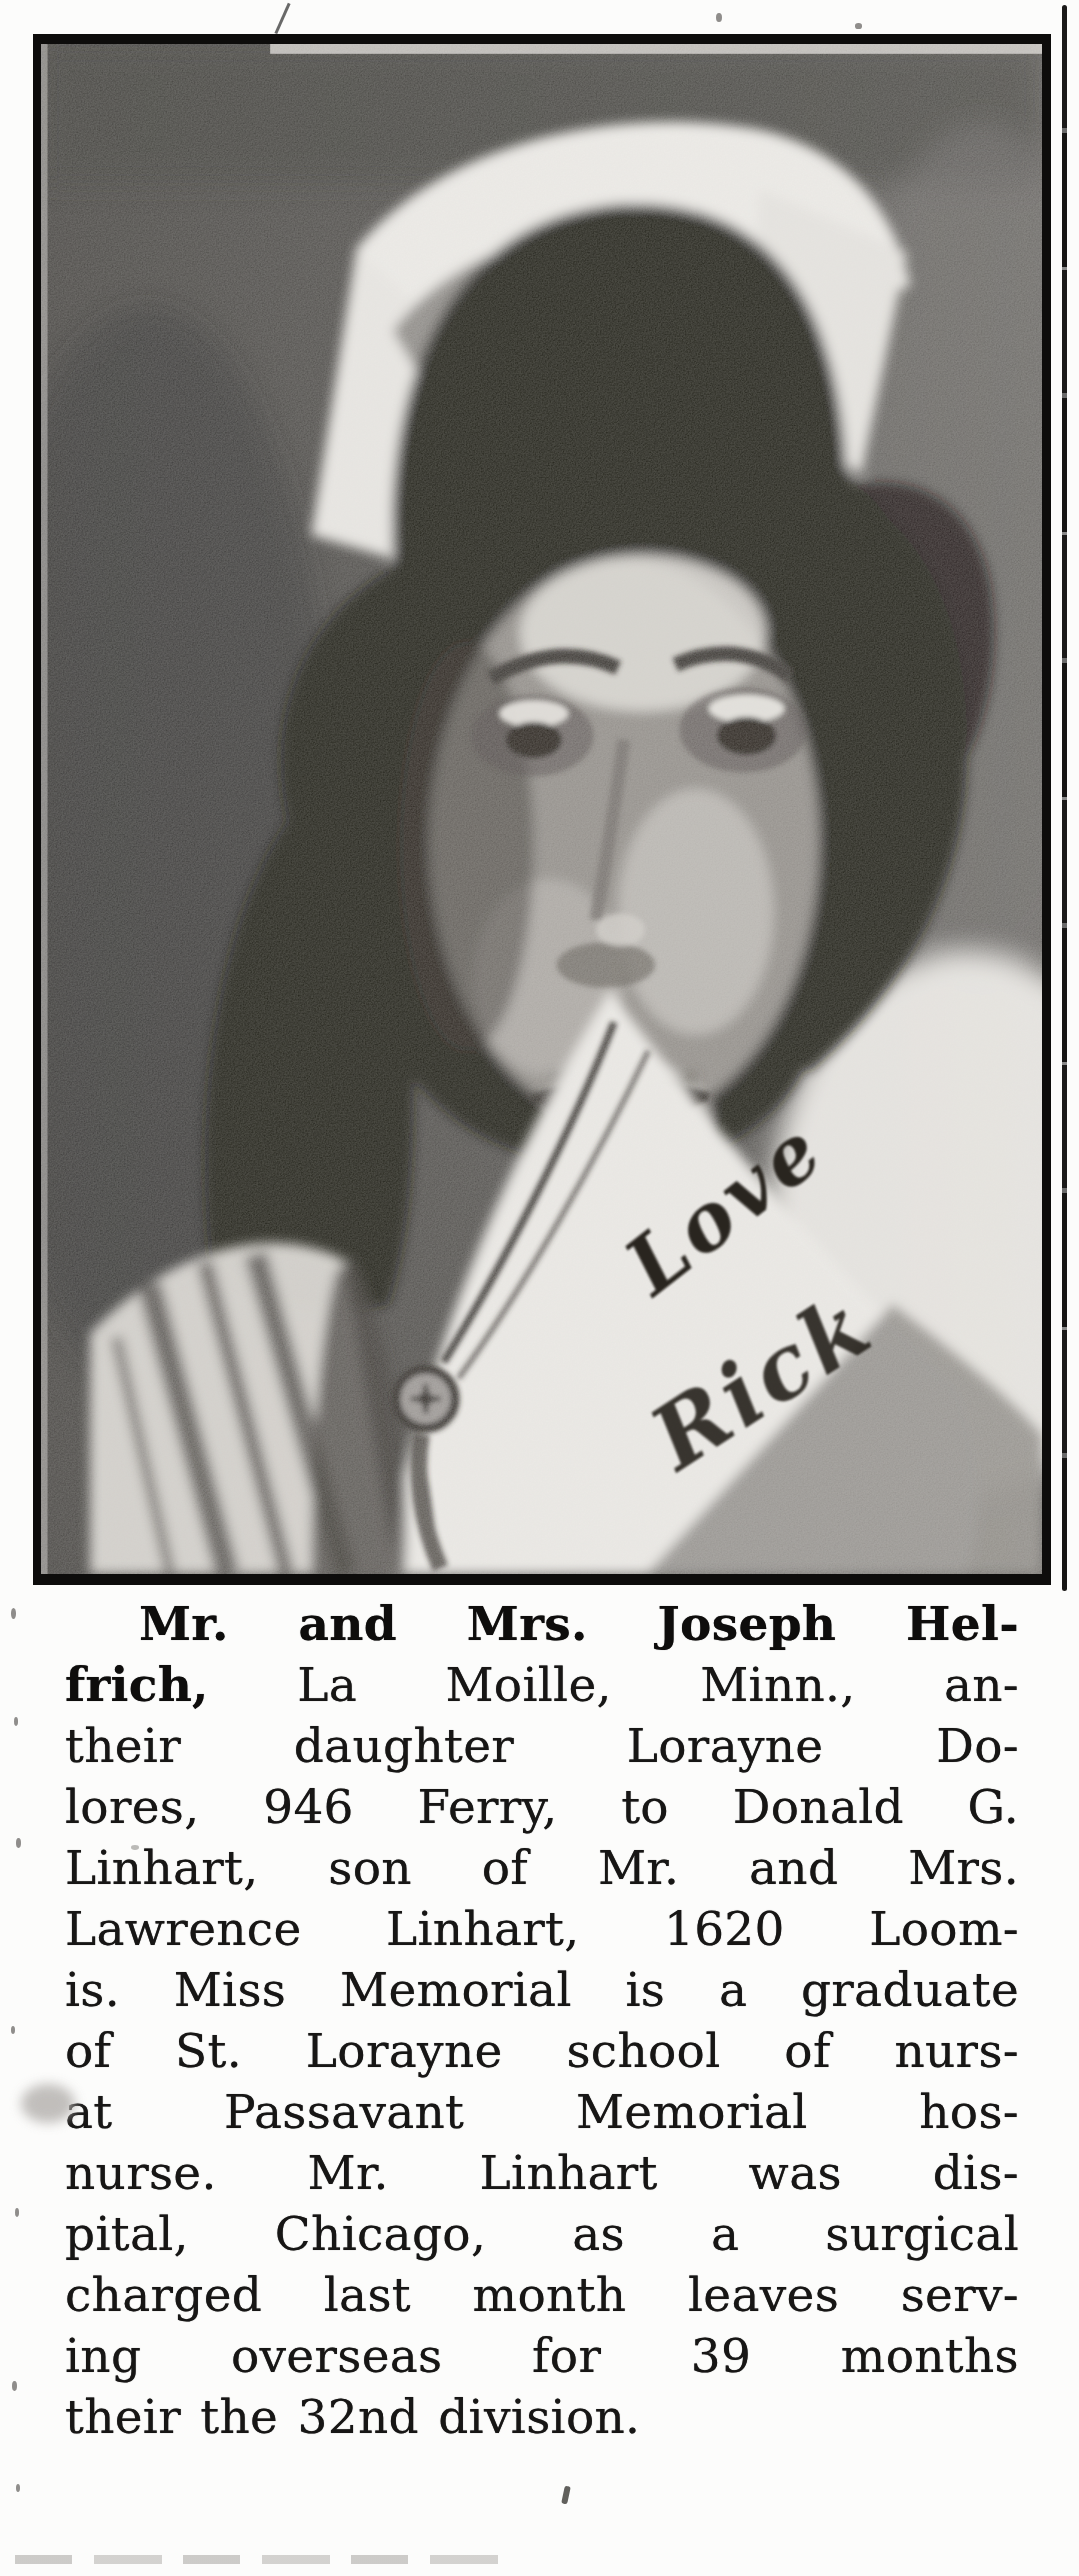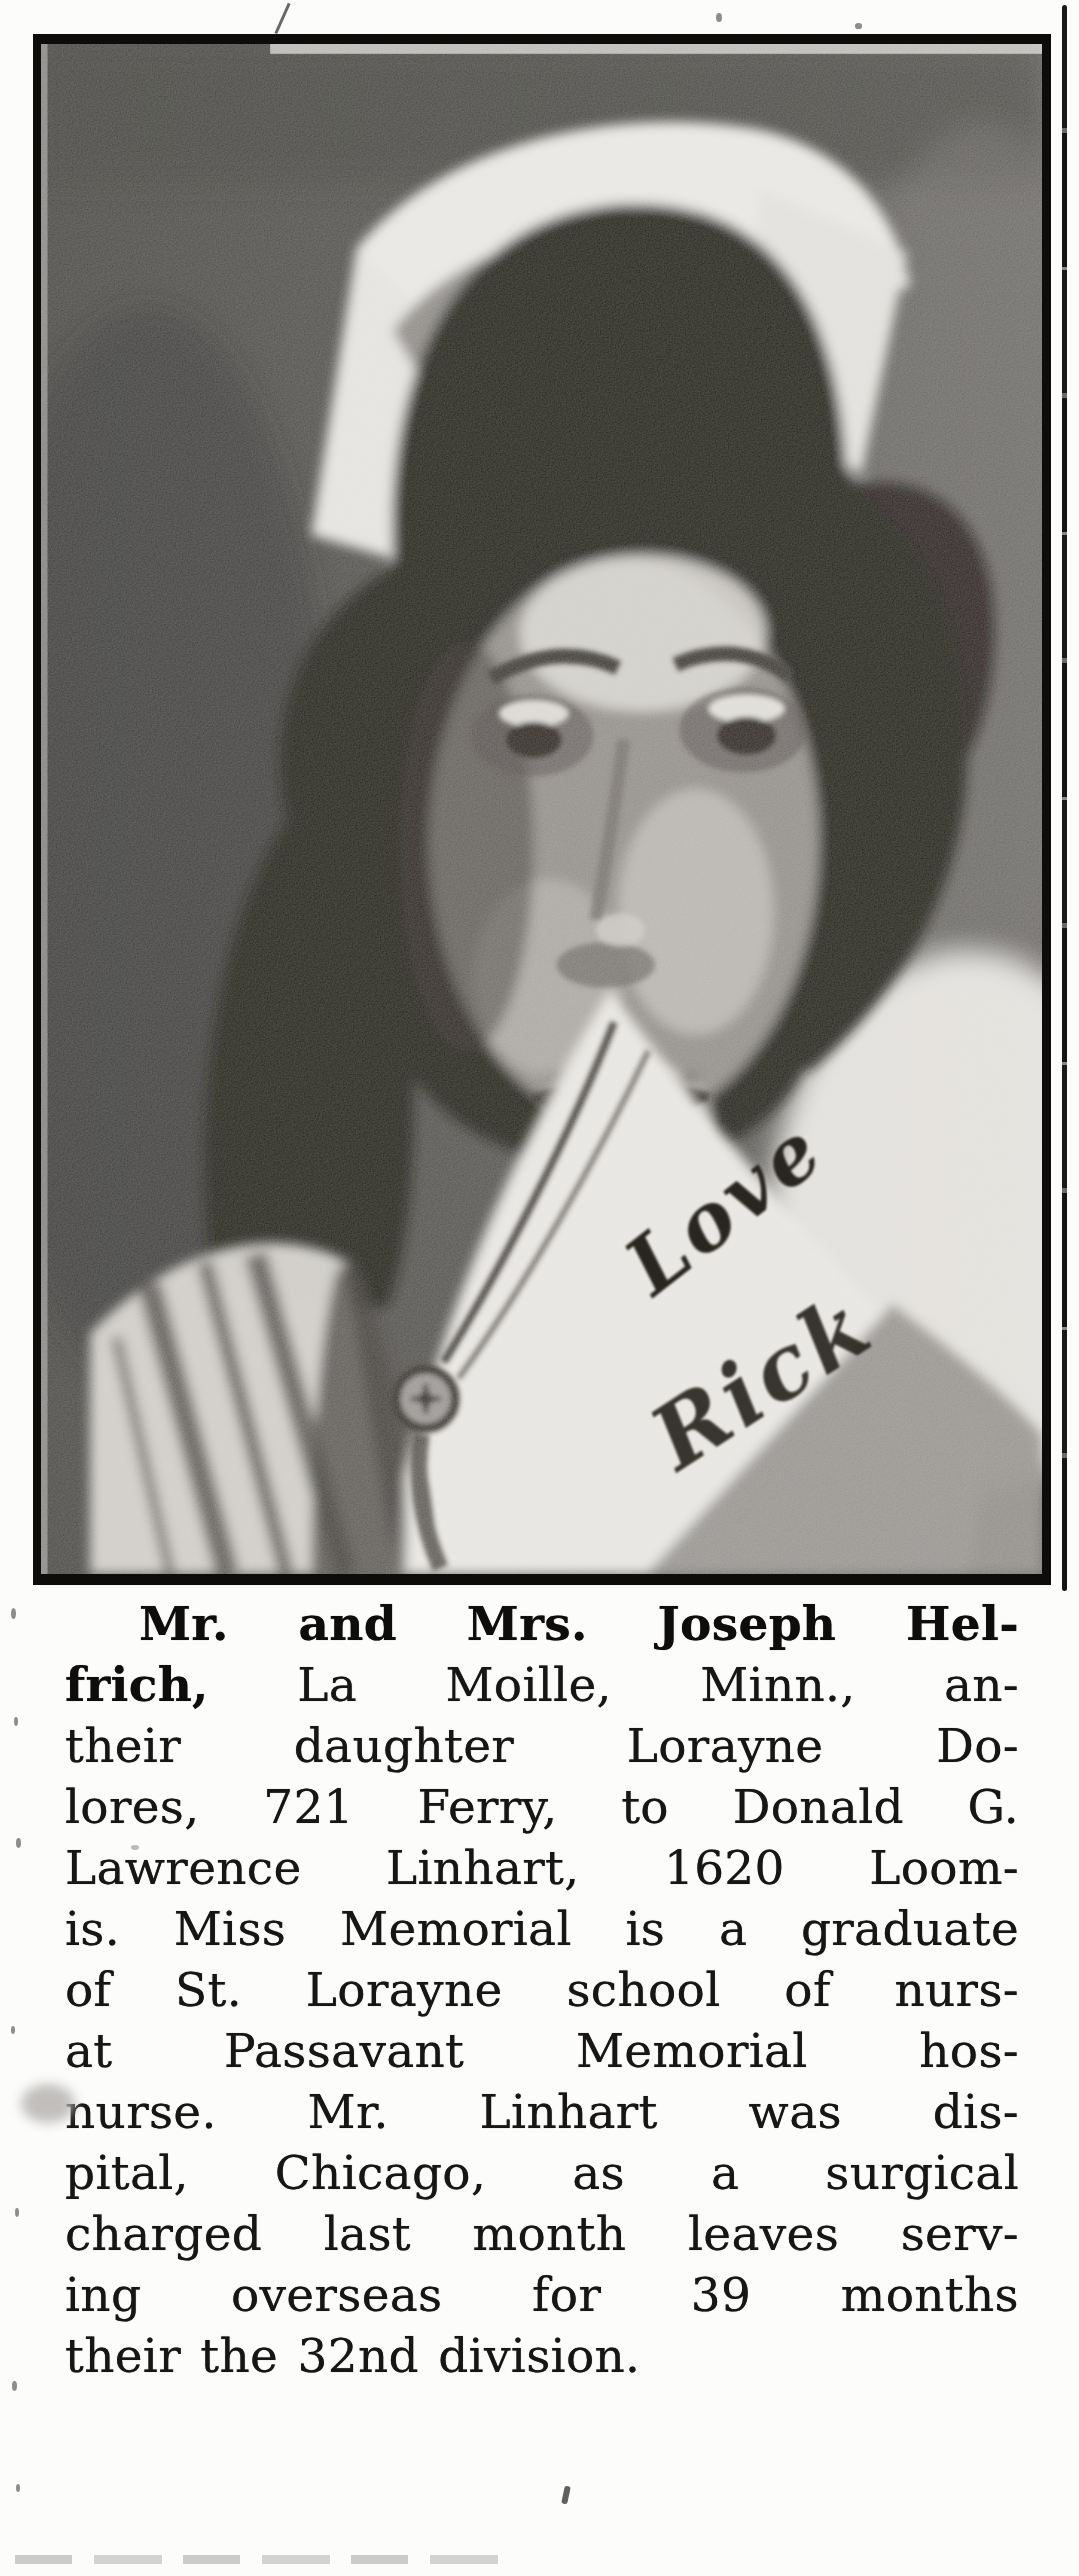--- a/index.html
+++ b/index.html
@@ -189,21 +189,22 @@
     <div class="sig sig1">Love</div>
     <div class="sig sig2">Rick</div>
   </div>
 
   <div class="right-rule"></div>
 
   <div class="caption">
     <div class="ln jl indent"><span class="b">Mr. and Mrs. Joseph Hel-</span><span></span></div>
     <div class="ln jl"><span class="b">frich,</span><span> La Moille, Minn., an-</span></div>
     <div class="ln jl"><span class="b"></span><span>their daughter Lorayne Do-</span></div>
-    <div class="ln jl"><span class="b"></span><span>lores, 721 Ferry, to Donald G.</span></div>
+    <div class="ln jl"><span class="b"></span><span>lores, 946 Ferry, to Donald G.</span></div>
+    <div class="ln jl"><span class="b"></span><span>Linhart, son of Mr. and Mrs.</span></div>
     <div class="ln jl"><span class="b"></span><span>Lawrence Linhart, 1620 Loom-</span></div>
     <div class="ln jl"><span class="b"></span><span>is. Miss Memorial is a graduate</span></div>
     <div class="ln jl"><span class="b"></span><span>of St. Lorayne school of nurs-</span></div>
     <div class="ln jl"><span class="b"></span><span>at Passavant Memorial hos-</span></div>
     <div class="ln jl"><span class="b"></span><span>nurse. Mr. Linhart was dis-</span></div>
     <div class="ln jl"><span class="b"></span><span>pital, Chicago, as a surgical</span></div>
     <div class="ln jl"><span class="b"></span><span>charged last month leaves serv-</span></div>
     <div class="ln jl"><span class="b"></span><span>ing overseas for 39 months</span></div>
     <div class="ln"><span class="b"></span><span>their the 32nd division.</span></div>
   </div>

